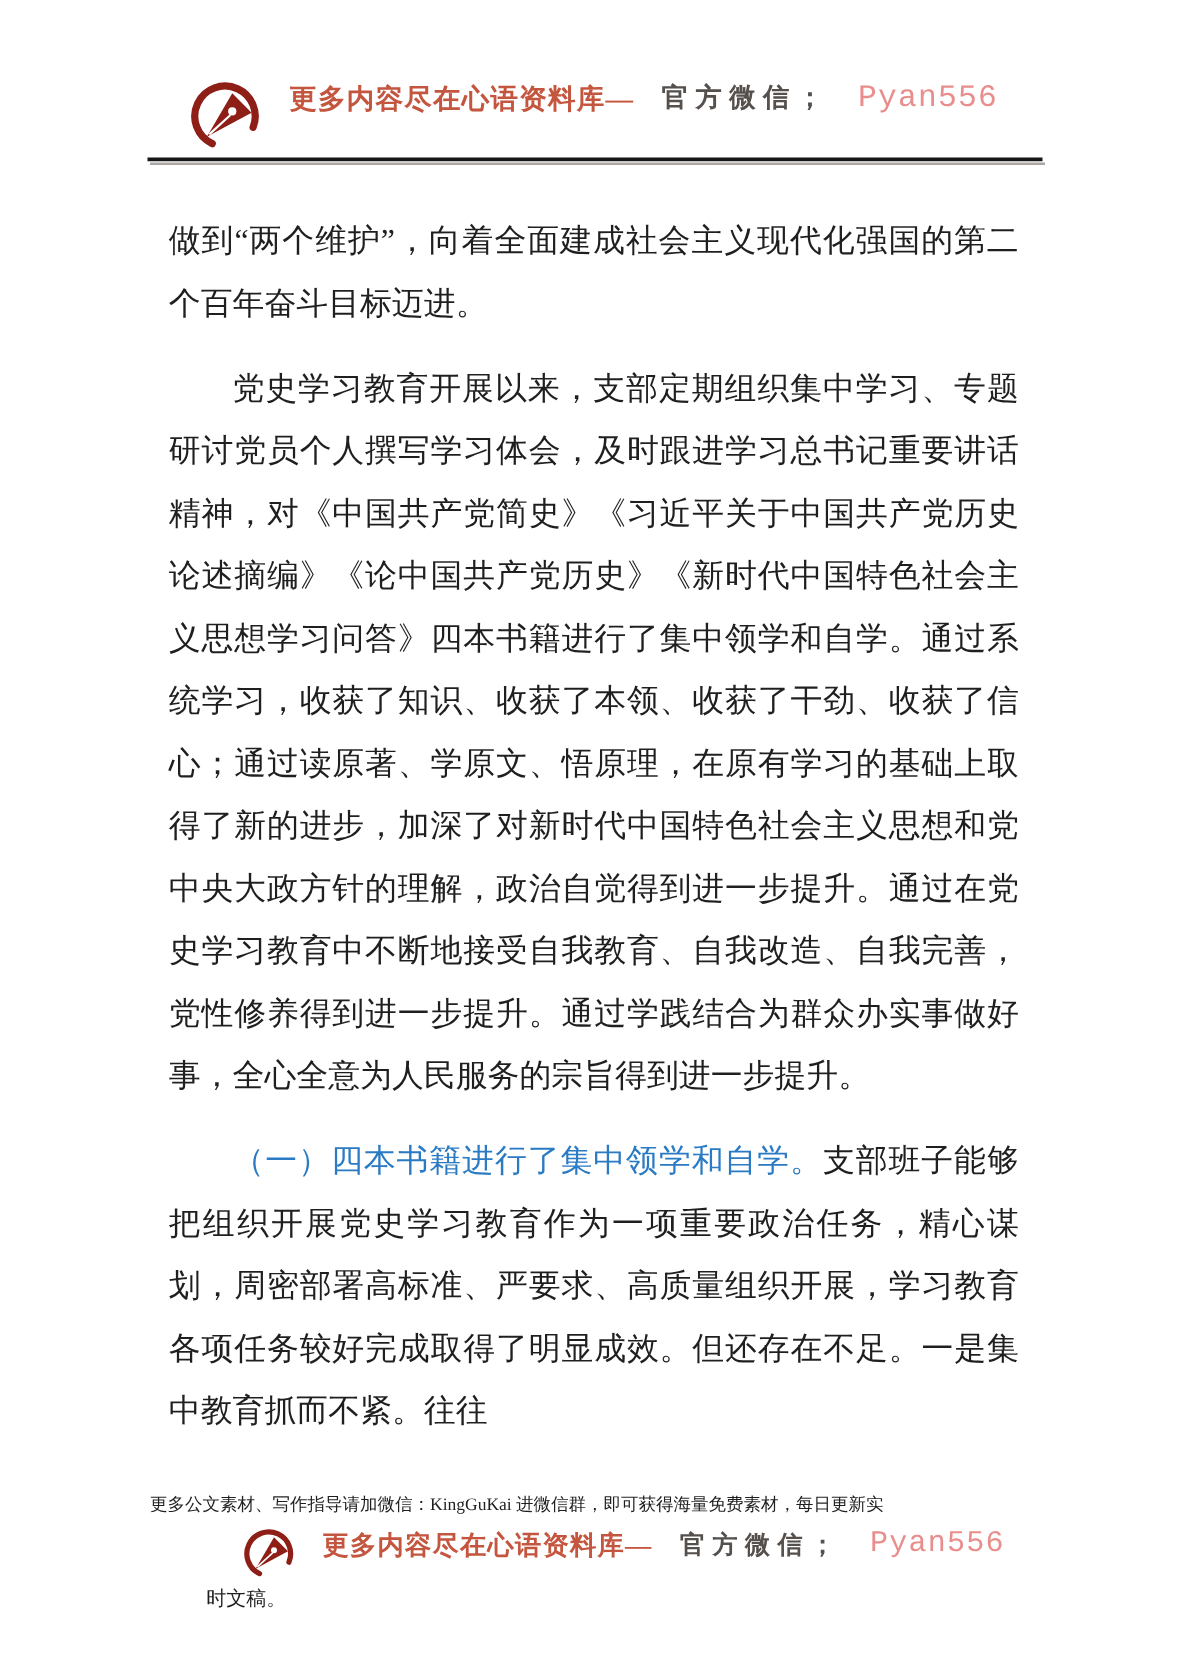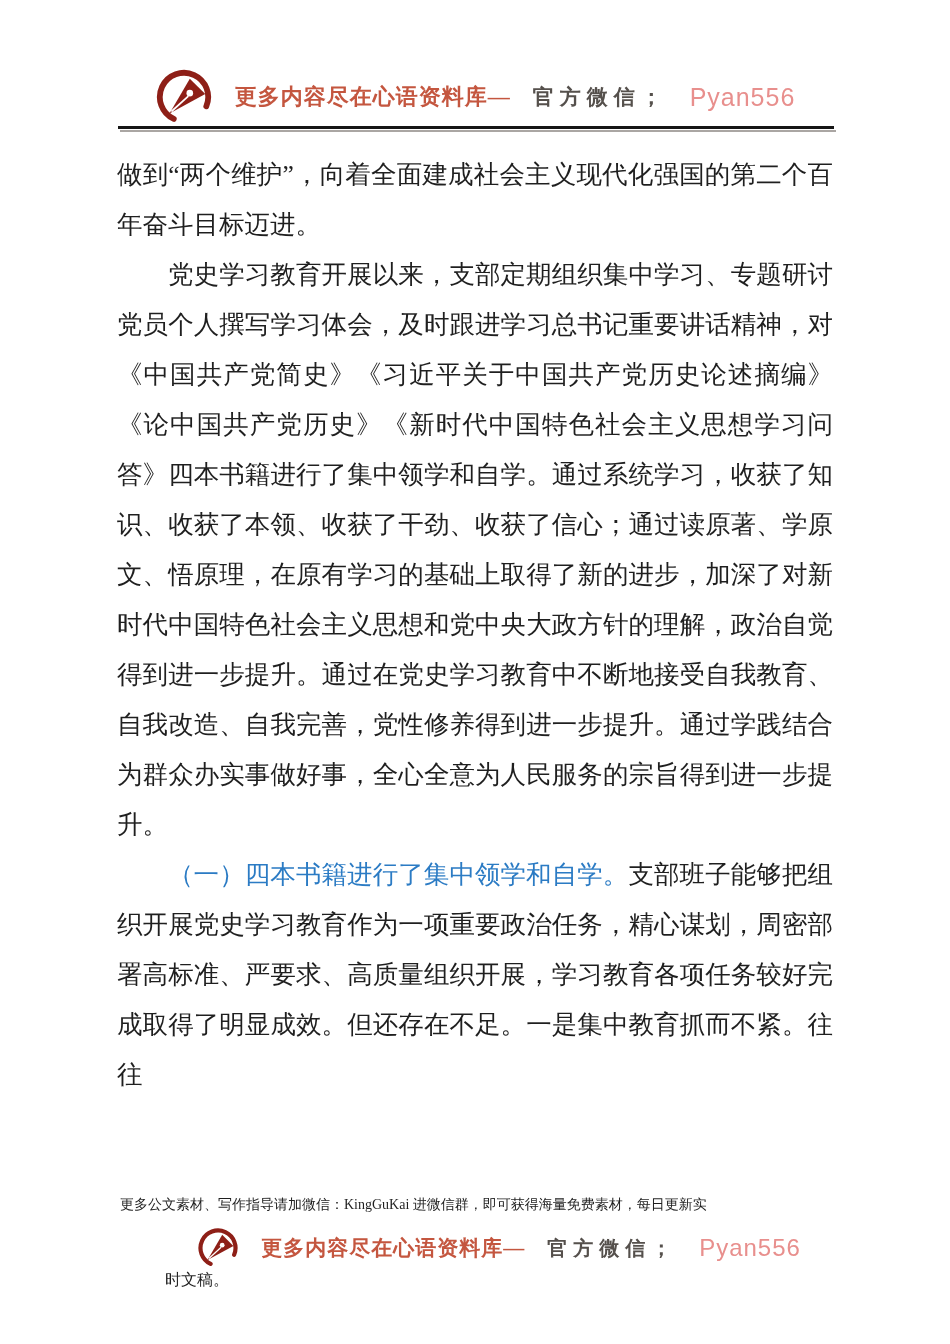--- a/index.html
+++ b/index.html
@@ -16,40 +16,40 @@
     position:relative;
     width:950px;height:1344px;
     background:#ffffff;
     overflow:hidden;
     font-family:"Liberation Serif", serif;
     color:var(--text-black);
   }
   
   .watermark{
     position:absolute;left:0;width:100%;
-    display:flex;align-items:center;justify-content:center;
+    display:flex;align-items:flex-start;justify-content:center;
     gap:22px;white-space:nowrap;
   }
   .header-wm{top:64px;height:66px;}
   .footer-wm{top:1222px;height:52px;padding-left:48px;box-sizing:border-box;}
   .wm-brand{
     color:var(--brand-salmon);
     font-size:22px;font-weight:700;
     letter-spacing:1px;
   }
   .footer-wm .wm-brand{font-size:21px;}
   .wm-script{
     color:var(--script-gray);
     font-weight:600;
     font-size:21px;letter-spacing:6px;
   }
   .footer-wm .wm-script{font-size:20px;}
   .wm-id{
     color:var(--id-pink);
-    font-family:Liberation Sans, sans-serif;
+    font-family:Liberation Mono, monospace;
     font-size:25px;font-weight:400;letter-spacing:1px;
   }
   .footer-wm .wm-id{font-size:24px;}
   .logo-lg{width:58px;height:58px;flex:0 0 auto;}
   .logo-sm{width:42px;height:42px;flex:0 0 auto;}
   
   .divider-black{
     position:absolute;left:118px;top:126px;width:716px;height:3px;
     background:#161616;
   }
@@ -57,21 +57,21 @@
     position:absolute;left:120px;top:130px;width:716px;height:2px;
     background:#aaa6a3;
   }
   
   .doc-body{
     position:absolute;left:117px;top:150px;width:716px;
     font-size:25.5px;line-height:50px;
     text-align:justify;text-align-last:left;
     color:var(--text-black);
   }
-  .doc-body p{margin:0;padding:0;}
+  .doc-body p{margin:18px;padding:0;}
   .para{font-weight:400;}
   .indent{text-indent:2em;}
   .heading{
     color:var(--heading-red);
     font-family:"Liberation Sans", sans-serif;
     font-weight:700;
     text-indent:2em;
   }
   .lead{
     color:var(--lead-blue);

